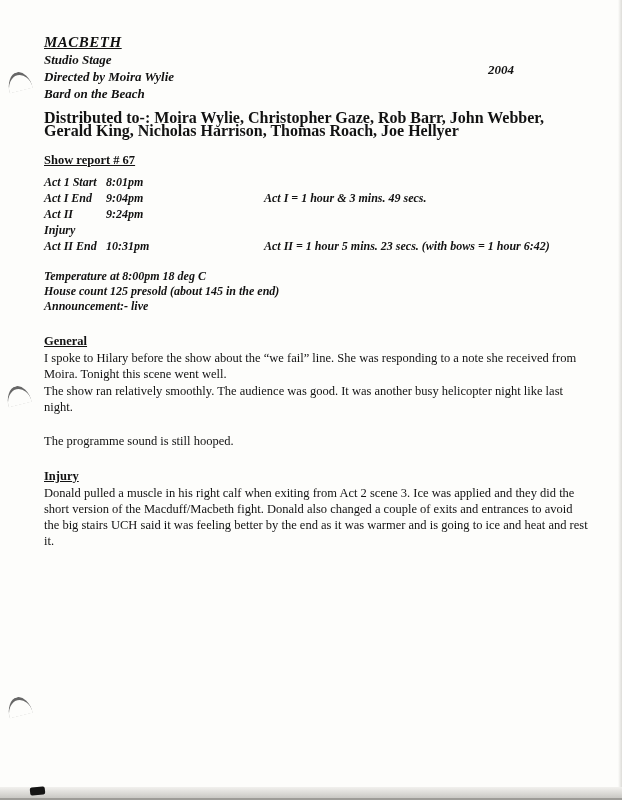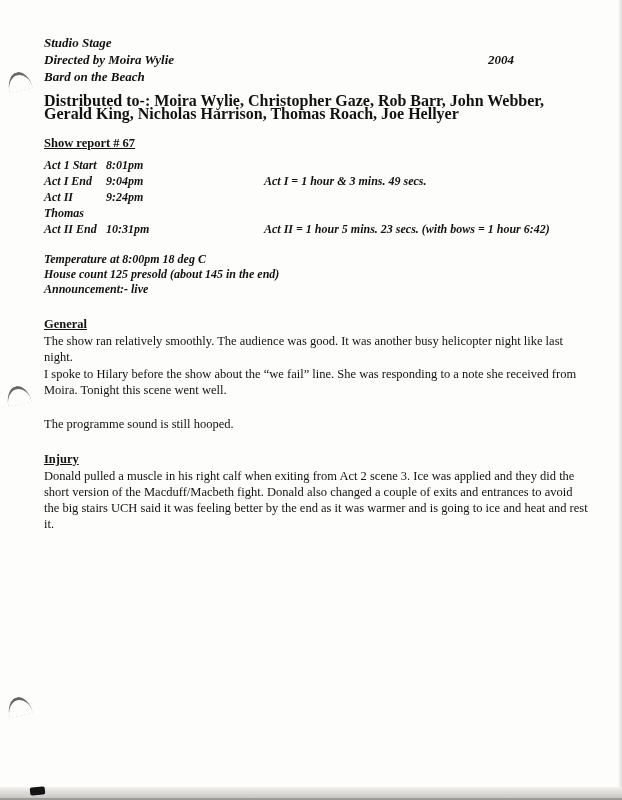--- a/index.html
+++ b/index.html
@@ -12,21 +12,21 @@
     overflow:hidden;
   }
   .page { position:absolute; left:44px; top:34px; width:546px; }
 
   
   .title {
     font-size:15px; font-weight:bold; font-style:italic;
     text-decoration:underline; letter-spacing:0.5px;
   }
   .year {
-    position:absolute; left:444px; top:18px;
+    position:absolute; left:444px; top:28px;
     font-size:13px; font-weight:bold; font-style:italic;
   }
   .sub {
     font-size:13px; font-weight:bold; font-style:italic;
     line-height:16px; margin-top:1px;
   }
   .dist {
     font-size:16px; font-weight:bold; line-height:13px;
     margin-top:9px; width:520px;
   }
@@ -88,20 +88,21 @@
     background:#151515; border-radius:2px; transform:rotate(-6deg);
   }
 </style>
 </head>
 <body>
 
 <div class="page">
 
   <div class="year">2004</div>
 
+  <div class="title">MACBETH</div>
   <div class="sub">Studio Stage</div>
   <div class="sub">Directed by Moira Wylie</div>
   <div class="sub">Bard on the Beach</div>
   <div class="dist">Distributed to-: Moira Wylie, Christopher Gaze, Rob Barr, John Webber, Gerald King, Nicholas Harrison, Thomas Roach, Joe Hellyer</div>
 
   <div class="report-block">
     <div class="show-report">Show report # 67</div>
   </div>
 
   <div class="times">
@@ -109,41 +110,41 @@
       <span>Act 1 Start</span>
       <span>8:01pm</span>
       <span class="note"></span>
     </div>
     <div class="time-row">
       <span>Act I End</span>
       <span>9:04pm</span>
       <span class="note">Act I = 1 hour &amp; 3 mins. 49 secs.</span>
     </div>
     <div class="time-row">
-      <span>Act II Thomas</span>
+      <span>Act II Injury</span>
       <span>9:24pm</span>
       <span class="note"></span>
     </div>
     <div class="time-row">
       <span>Act II End</span>
       <span>10:31pm</span>
       <span class="note">Act II = 1 hour 5 mins. 23 secs.  (with bows = 1 hour 6:42)</span>
     </div>
   </div>
 
   <div class="conditions">
     <div>Temperature at 8:00pm 18 deg C</div>
     <div>House count 125 presold (about 145 in the end)</div>
     <div>Announcement:- live</div>
   </div>
 
   <div>
     <div class="section-heading">General</div>
+    <div class="para">I spoke to Hilary before the show about the “we fail” line. She was responding to a note she received from Moira. Tonight this scene went well.</div>
     <div class="para">The show ran relatively smoothly. The audience was good. It was another busy helicopter night like last night.</div>
-    <div class="para">I spoke to Hilary before the show about the “we fail” line. She was responding to a note she received from Moira. Tonight this scene went well.</div>
     <div class="para spaced">The programme sound is still hooped.</div>
   </div>
 
   <div>
     <div class="section-heading">Injury</div>
     <div class="para">Donald pulled a muscle in his right calf when exiting from Act 2 scene 3. Ice was applied and they did the short version of the Macduff/Macbeth fight.  Donald also changed a couple of exits and entrances to avoid the big stairs UCH said it was feeling better by the end as it was warmer and is going to ice and heat and rest it.</div>
   </div>
 
 </div>
 

